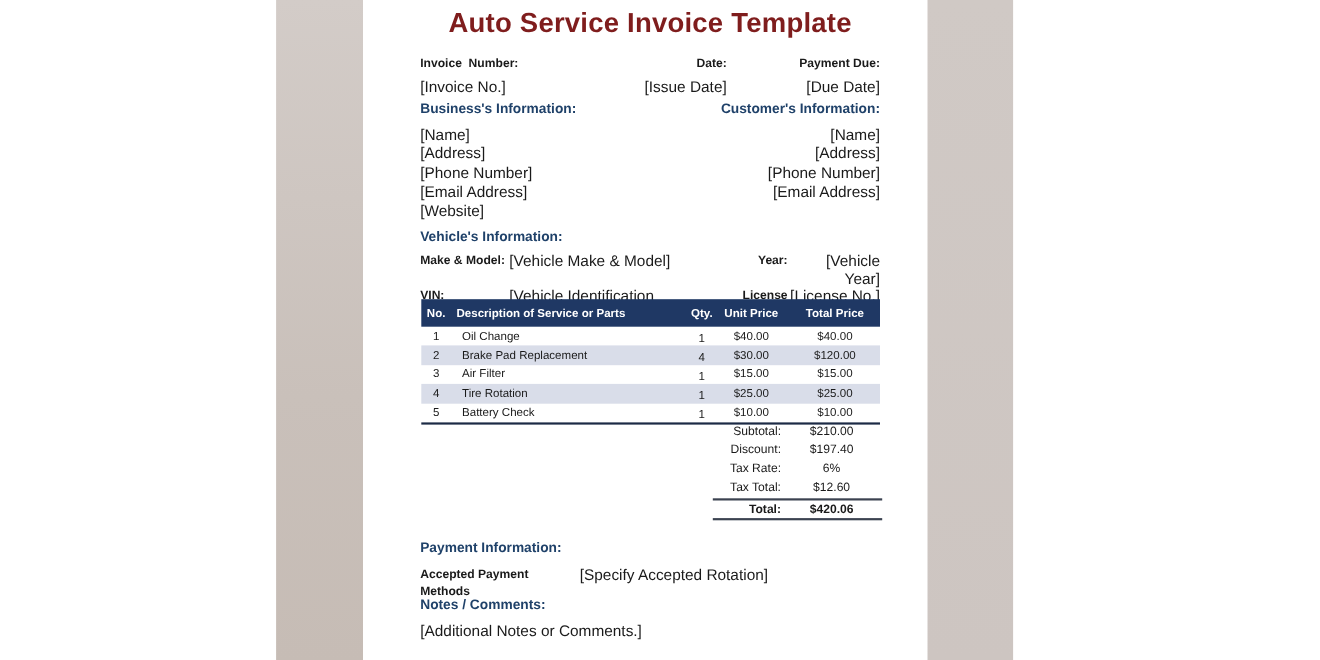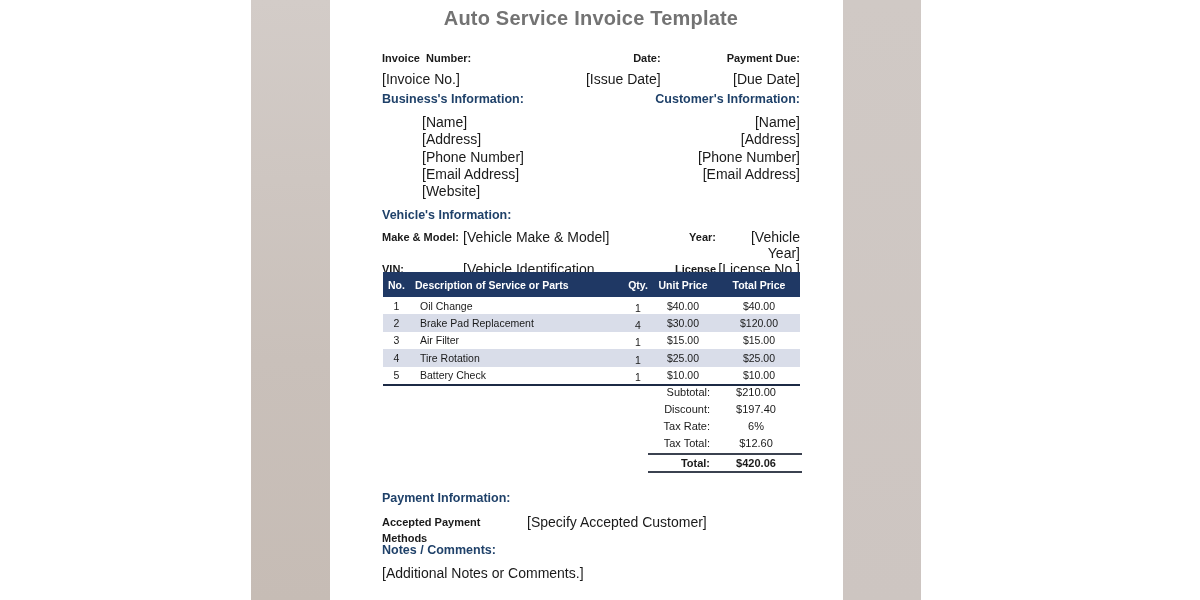--- a/index.html
+++ b/index.html
@@ -10,36 +10,36 @@
     color:#1a1a1a;
     -webkit-font-smoothing:antialiased;
   }
   .band{position:absolute;top:0;height:600px;}
   .band-left{left:251px;width:79px;background:linear-gradient(180deg,#d3ccc8 0%,#c9c0ba 60%,#c6bcb5 100%);}
   .band-right{left:843px;width:78px;background:linear-gradient(180deg,#d0c9c5 0%,#cdc5c1 100%);}
   .document{position:absolute;left:330px;top:0;width:513px;height:600px;background:#ffffff;}
 
   .title{
     position:absolute;left:52px;top:7px;width:418px;
-    text-align:center;font-size:20px;font-weight:bold;color:#737373;letter-spacing:.2px;
+    text-align:center;font-size:25px;font-weight:bold;color:#7f1d1d;letter-spacing:.2px;
   }
 
   .lbl{font-weight:bold;font-size:11px;white-space:pre-wrap;}
   .val{font-size:14px;}
 
   .meta-row{position:absolute;left:52px;top:48px;width:418px;display:grid;grid-template-columns:1fr 1fr 1fr;}
   .meta-cell .val{margin-top:5px;display:block;}
   .meta-center{text-align:right;}
   .meta-right{text-align:right;}
 
   .section-heading{font-size:12.5px;font-weight:bold;color:#1f4169;}
 
   .info-row{position:absolute;left:52px;top:92px;width:418px;display:grid;grid-template-columns:1fr 1fr;}
   .info-col-right{text-align:right;}
-  .info-lines{margin-top:8px;margin-left:40px;}
+  .info-lines{margin-top:8px;}
   .info-lines .val{display:block;line-height:17.3px;}
 
   .vehicle{position:absolute;left:52px;top:208px;width:418px;}
   .vehicle-rows{margin-top:7px;}
   .vehicle-row{display:grid;grid-template-columns:81px 185px 68px 84px;line-height:16.2px;}
   .vehicle-row .c3{text-align:right;font-weight:bold;}
   .vehicle-row .c4{text-align:right;}
 
   .items{position:absolute;left:53px;top:272px;width:417px;border-bottom:2px solid #1c2a45;}
   .items-header{
@@ -209,21 +209,21 @@
       <span class="t-lbl">Total:</span>
       <span class="t-val">$420.06</span>
     </div>
   </div>
 
   <div class="payment">
     <div class="section-heading">Payment Information:</div>
     <div class="payment-rows">
       <div class="payment-row">
         <span class="lbl">Accepted Payment Methods</span>
-        <span class="val">[Specify Accepted Customer]</span>
+        <span class="val">[Specify Accepted Rotation]</span>
       </div>
     </div>
   </div>
 
   <div class="notes">
     <div class="section-heading">Notes / Comments:</div>
     <span class="val">[Additional Notes or Comments.]</span>
   </div>
 
 </div>

